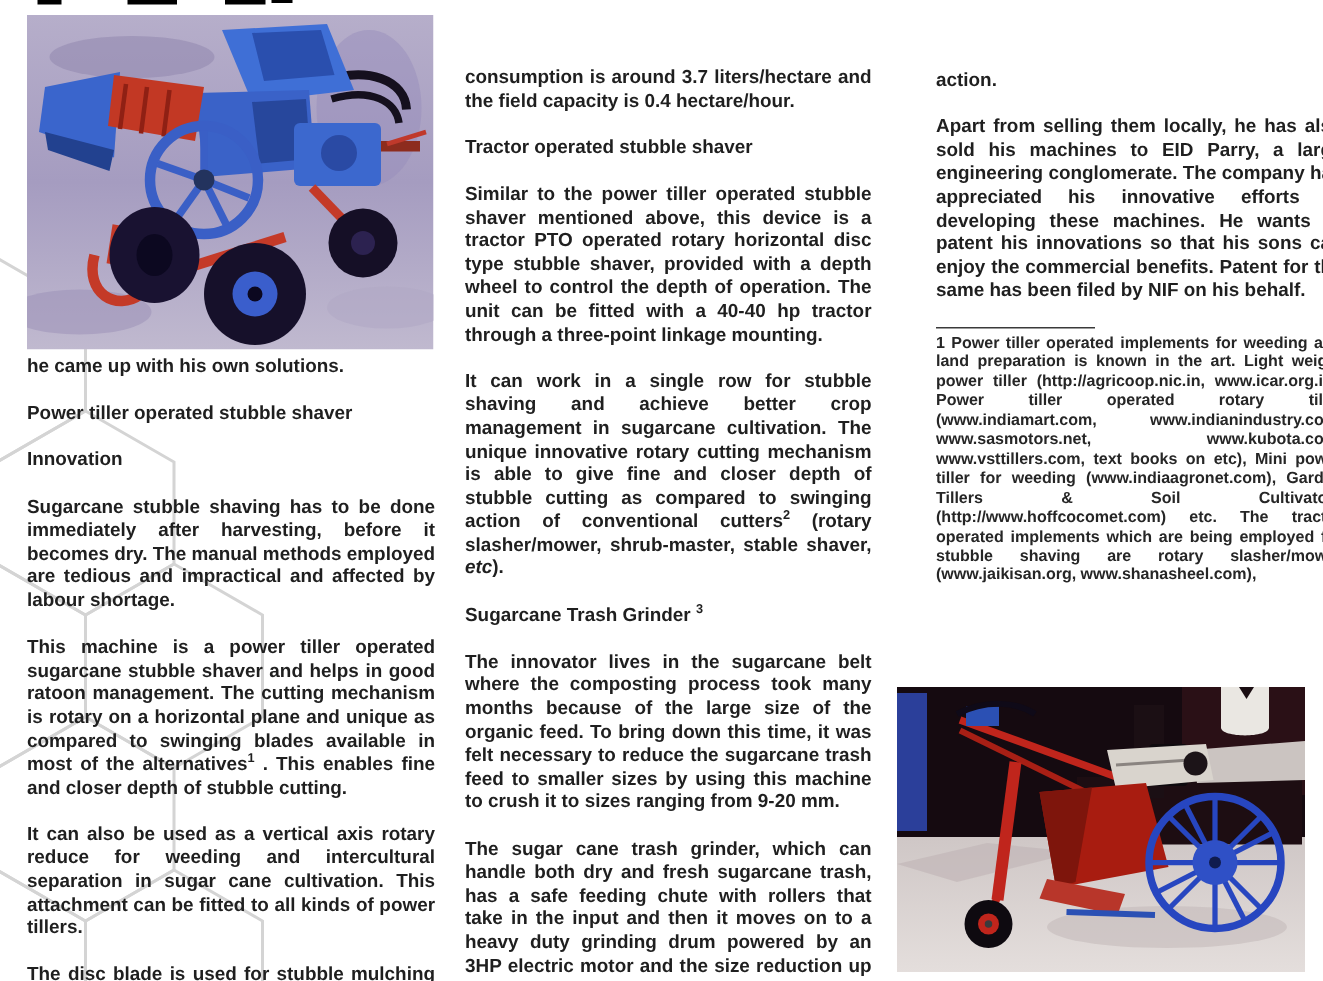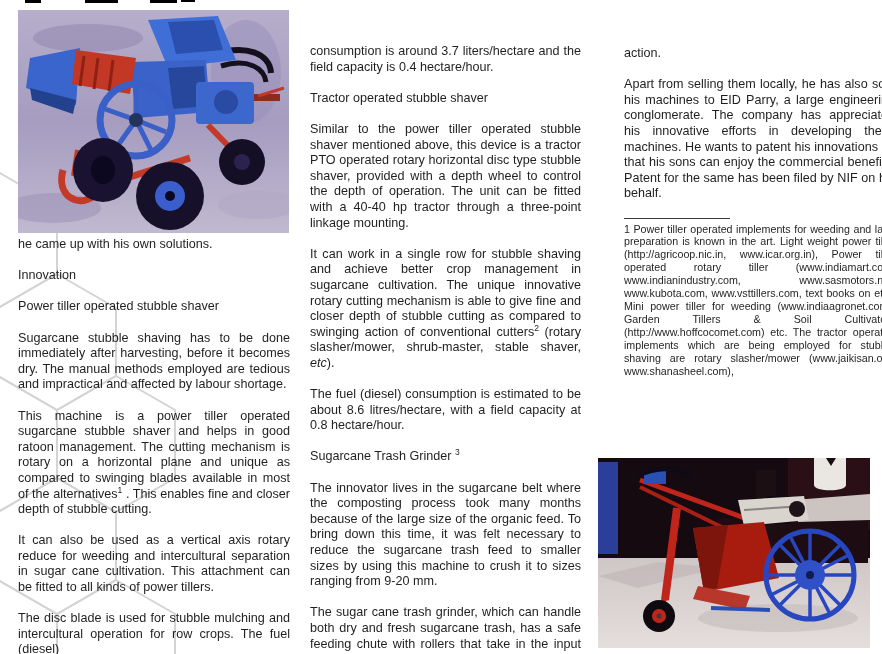--- a/index.html
+++ b/index.html
@@ -11,23 +11,23 @@
   .page{position:absolute;inset:0;width:882px;height:654px;background:#fff;}
   .hex-watermark{position:absolute;left:0;top:0;z-index:0;pointer-events:none;}
   .dash{position:absolute;top:0;height:3px;background:#000;z-index:4;}
   .photo{position:absolute;z-index:3;margin:0;padding:0;line-height:0;}
   .photo svg{display:block;}
   .col{
     position:absolute;z-index:2;
     font-size:12.6px;line-height:15.6px;
     text-align:justify;color:#1f1f1f;
   }
-  .col p{margin:0 0 15.6px 0;}
+  .col p{margin:0 0 15.6px 0;font-weight:bold;}
   .col p:last-child{margin-bottom:0;}
-  .col .hd{font-weight:normal;}
+  .col .hd{font-weight:bold;}
   .col-left{left:18px;top:237px;width:272px;}
   .col-mid{left:310px;top:44px;width:271px;}
   .col-right{left:624px;top:46px;width:271px;}
   sup.fn{font-size:8.5px;vertical-align:super;line-height:0;}
   .fn-rule{width:106px;height:0;border-top:1.5px solid #3a3a3a;margin:11px 0 4px 0;}
   .footnote{
     font-size:10.7px;line-height:12.9px;text-align:justify;color:#262626;
     margin:0;
   }
 </style>
@@ -173,34 +173,33 @@
         <line x1="212" y1="117" x2="251" y2="97"></line>
           <line x1="212" y1="117" x2="173" y2="137"></line>
       </g>
       <circle cx="212" cy="117" r="15" fill="#2f50c6"></circle>
       <circle cx="212" cy="117" r="4" fill="#101c4e"></circle>
     </svg>
   </figure>
 
   <div class="col col-left">
     <p>he came up with his own solutions.</p>
+    <p class="hd">Power tiller operated stubble shaver</p>
     <p class="hd">Innovation</p>
-    <p class="hd">Power tiller operated stubble shaver</p>
     <p>Sugarcane stubble shaving has to be done immediately after harvesting, before it becomes dry. The manual methods employed are tedious and impractical and affected by labour shortage.</p>
     <p><span>This machine is a power tiller operated sugarcane stubble shaver and helps in good ratoon management. The cutting mechanism is rotary on a horizontal plane and unique as compared to swinging blades available in most of the alternatives</span><sup class="fn">1</sup><span> . This enables fine and closer depth of stubble cutting.</span></p>
     <p>It can also be used as a vertical axis rotary reduce for weeding and intercultural separation in sugar cane cultivation. This attachment can be fitted to all kinds of power tillers.</p>
     <p>The disc blade is used for stubble mulching and intercultural operation for row crops. The fuel (diesel)</p>
   </div>
 
   <div class="col col-mid">
     <p>consumption is around 3.7 liters/hectare and the field capacity is 0.4 hectare/hour.</p>
     <p class="hd">Tractor operated stubble shaver</p>
     <p>Similar to the power tiller operated stubble shaver mentioned above, this device is a tractor PTO operated rotary horizontal disc type stubble shaver, provided with a depth wheel to control the depth of operation. The unit can be fitted with a 40-40 hp tractor through a three-point linkage mounting.</p>
     <p><span>It can work in a single row for stubble shaving and achieve better crop management in sugarcane cultivation. The unique innovative rotary cutting mechanism is able to give fine and closer depth of stubble cutting as compared to swinging action of conventional cutters</span><sup class="fn">2</sup><span> (rotary slasher/mower, shrub-master, stable shaver, </span><i>etc</i><span>).</span></p>
-    <p>The fuel (diesel) consumption is estimated to be about 8.6 litres/hectare, with a field capacity at 0.8 hectare/hour.</p>
     <p class="hd"><span>Sugarcane Trash Grinder </span><sup class="fn">3</sup></p>
     <p>The innovator lives in the sugarcane belt where the composting process took many months because of the large size of the organic feed. To bring down this time, it was felt necessary to reduce the sugarcane trash feed to smaller sizes by using this machine to crush it to sizes ranging from 9-20 mm.</p>
     <p>The sugar cane trash grinder, which can handle both dry and fresh sugarcane trash, has a safe feeding chute with rollers that take in the input and then it moves on to a heavy duty grinding drum powered by an 3HP electric motor and the size reduction up to two mm is done by the crushing</p>
   </div>
 
   <div class="col col-right">
     <p>action.</p>
     <p>Apart from selling them locally, he has also sold his machines to EID Parry, a large engineering conglomerate. The company has appreciated his innovative efforts in developing these machines. He wants to patent his innovations so that his sons can enjoy the commercial benefits. Patent for the same has been filed by NIF on his behalf.</p>
     <div class="fn-rule"></div>
     <p class="footnote">1 Power tiller operated implements for weeding and land preparation is known in the art. Light weight power tiller (http://agricoop.nic.in, www.icar.org.in), Power tiller operated rotary tiller (www.indiamart.com, www.indianindustry.com, www.sasmotors.net, www.kubota.com, www.vsttillers.com, text books on etc), Mini power tiller for weeding (www.indiaagronet.com), Garden Tillers &amp; Soil Cultivators (http://www.hoffcocomet.com) etc. The tractor operated implements which are being employed for stubble shaving are rotary slasher/mower (www.jaikisan.org, www.shanasheel.com),</p>

